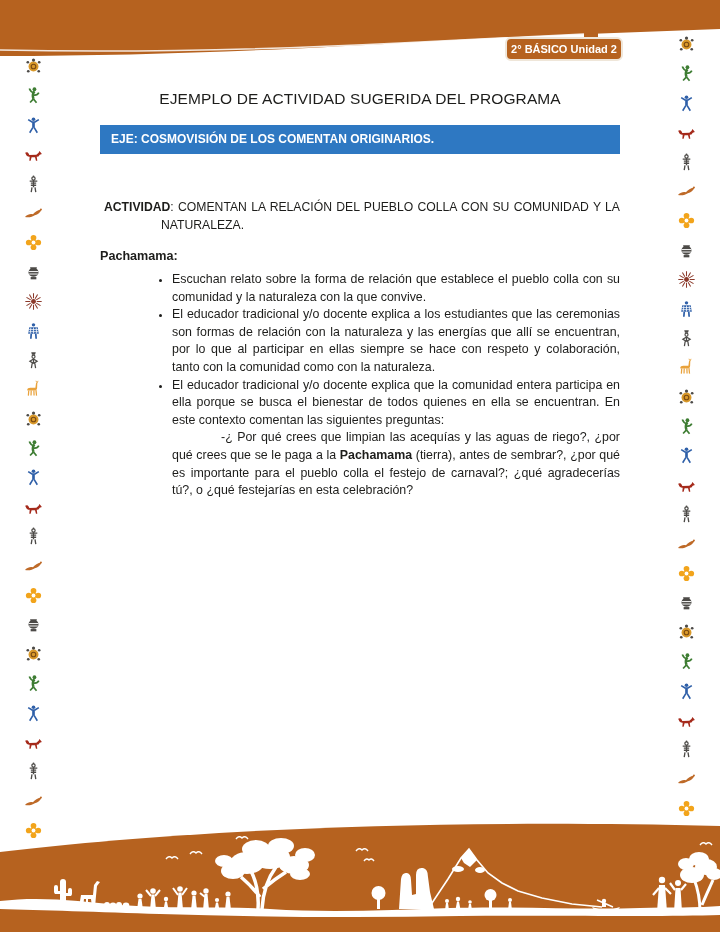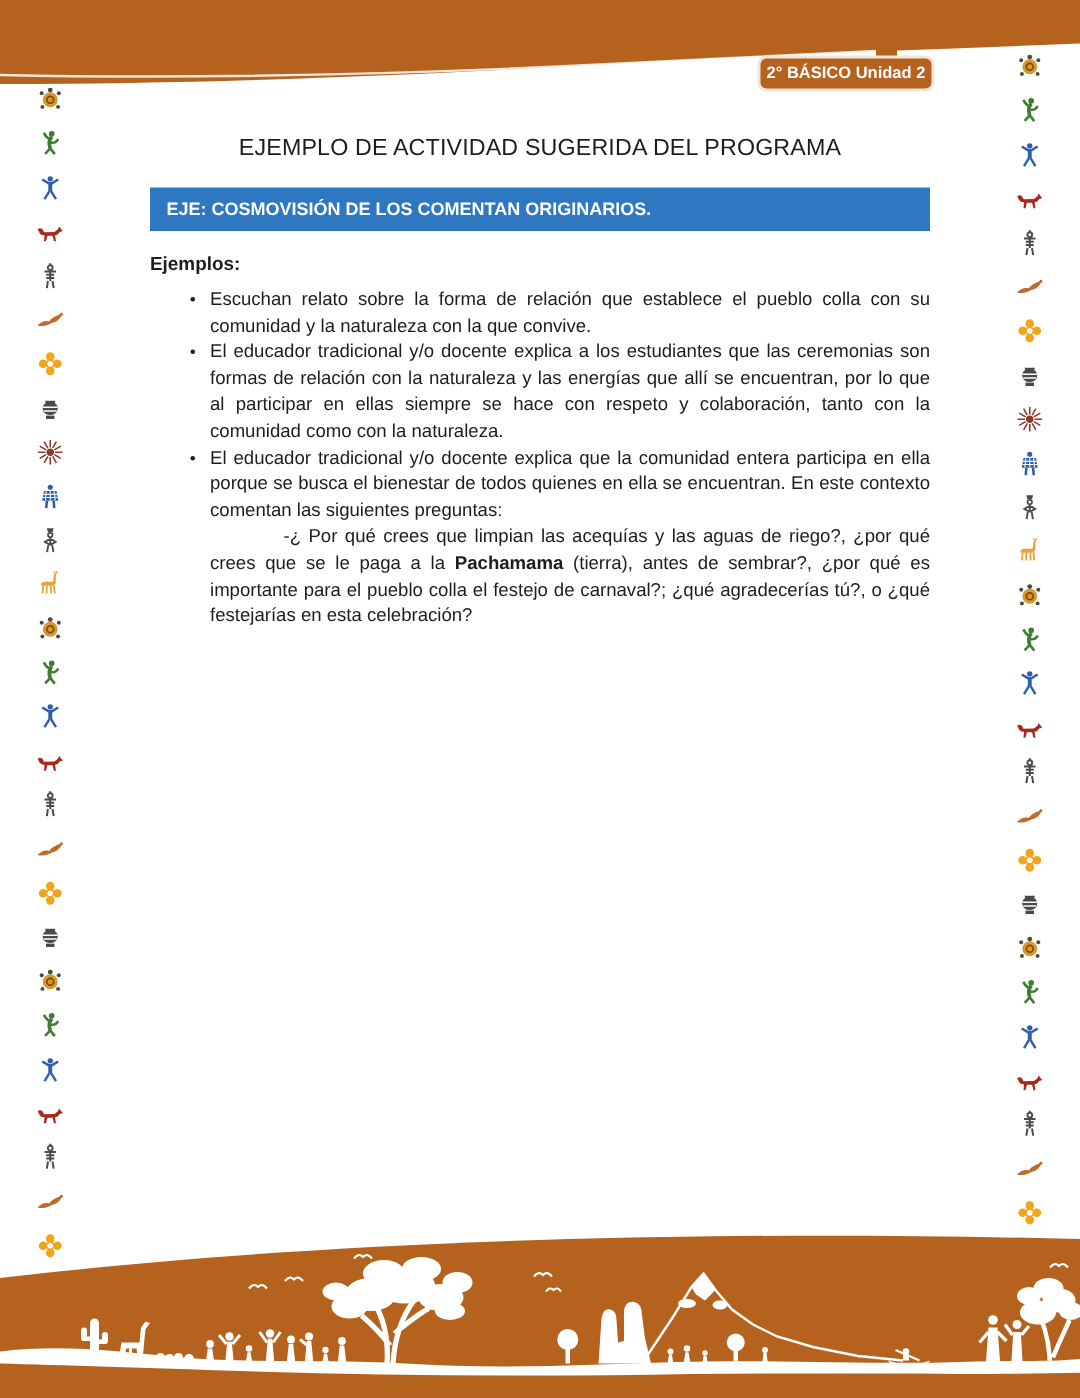--- a/index.html
+++ b/index.html
@@ -17,21 +17,21 @@
   .icon-slot{width:19px;height:19px;display:flex;align-items:center;justify-content:center;}
   .icon-slot svg{display:block;}
   .content{position:absolute;left:100px;top:0;width:520px;}
   .title{margin:90px 0 0;font-size:15.5px;font-weight:normal;text-align:center;letter-spacing:.1px;}
   .eje-banner{margin-top:17px;height:29px;line-height:29px;padding-left:11px;box-sizing:border-box;
               background:var(--banner,#2E78C2);color:#fff;font-weight:bold;font-size:12px;}
   .activity{margin:44px 0 0 4px;font-size:12.2px;line-height:18px;text-align:justify;
             padding-left:57px;text-indent:-57px;}
   .ejemplos{margin:15px 0 0;font-size:12.6px;font-weight:bold;}
   .bullets{margin:8px 0 0;padding-left:40px;list-style:disc;}
-  .bullets li{font-size:12.4px;line-height:17.6px;text-align:justify;}
+  .bullets li{font-size:12.4px;line-height:17.6px;text-align:justify;margin-left:32px;}
   .bullets li::marker{font-size:11px;}
   .sub{margin:0;text-indent:49px;text-align:justify;}
   .hidden-defs{position:absolute;width:0;height:0;overflow:hidden;}
 </style>
 </head>
 <body>
 
 <svg class="hidden-defs" aria-hidden="true">
   <defs>
     <symbol id="sym-turtle" viewBox="0 0 20 20">
@@ -384,21 +384,22 @@
       <div class="icon-slot" style="color: rgb(242, 164, 27);">
         <svg viewBox="0 0 20 20" width="19" height="19">
           <use href="#sym-flower"></use>
         </svg>
       </div>
     </div>
 
   <main class="content">
     <h1 class="title">EJEMPLO DE ACTIVIDAD SUGERIDA DEL PROGRAMA</h1>
     <div class="eje-banner">EJE: COSMOVISIÓN DE LOS COMENTAN ORIGINARIOS.</div>
-    <p class="ejemplos">Ejemplos:</p>
+    <p class="activity"><b>ACTIVIDAD</b><span>: </span><span>COMENTAN LA RELACIÓN DEL PUEBLO COLLA CON SU COMUNIDAD Y LA NATURALEZA.</span></p>
+    <p class="ejemplos">Pachamama:</p>
     <ul class="bullets">
         <li><span>Escuchan relato sobre la forma de relación que establece el pueblo colla con su comunidad y la naturaleza con la que convive.</span></li>
         <li><span>El educador tradicional y/o docente explica a los estudiantes que las ceremonias son formas de relación con la naturaleza y las energías que allí se encuentran, por lo que al participar en ellas siempre se hace con respeto y colaboración, tanto con la comunidad como con la naturaleza.</span></li>
         <li><span>El educador tradicional y/o docente explica que la comunidad entera participa en ella porque se busca el bienestar de todos quienes en ella se encuentran. En este contexto comentan las siguientes preguntas:</span><p class="sub"><span>-¿ Por qué crees que limpian las acequías y las aguas de riego?, ¿por qué crees que se le paga a la </span><b>Pachamama</b><span> (tierra), antes de sembrar?, ¿por qué es importante para el pueblo colla el festejo de carnaval?; ¿qué agradecerías tú?, o ¿qué festejarías en esta celebración?</span></p></li>
       </ul>
   </main>
 
   <svg class="bottom-svg" width="720" height="115" viewBox="0 0 720 115">
     <path d="M0,35 C160,16 400,1 720,9 L720,115 L0,115 Z" style="fill:var(--band,#B6621F)"></path>
     <g fill="#FFFFFF">

